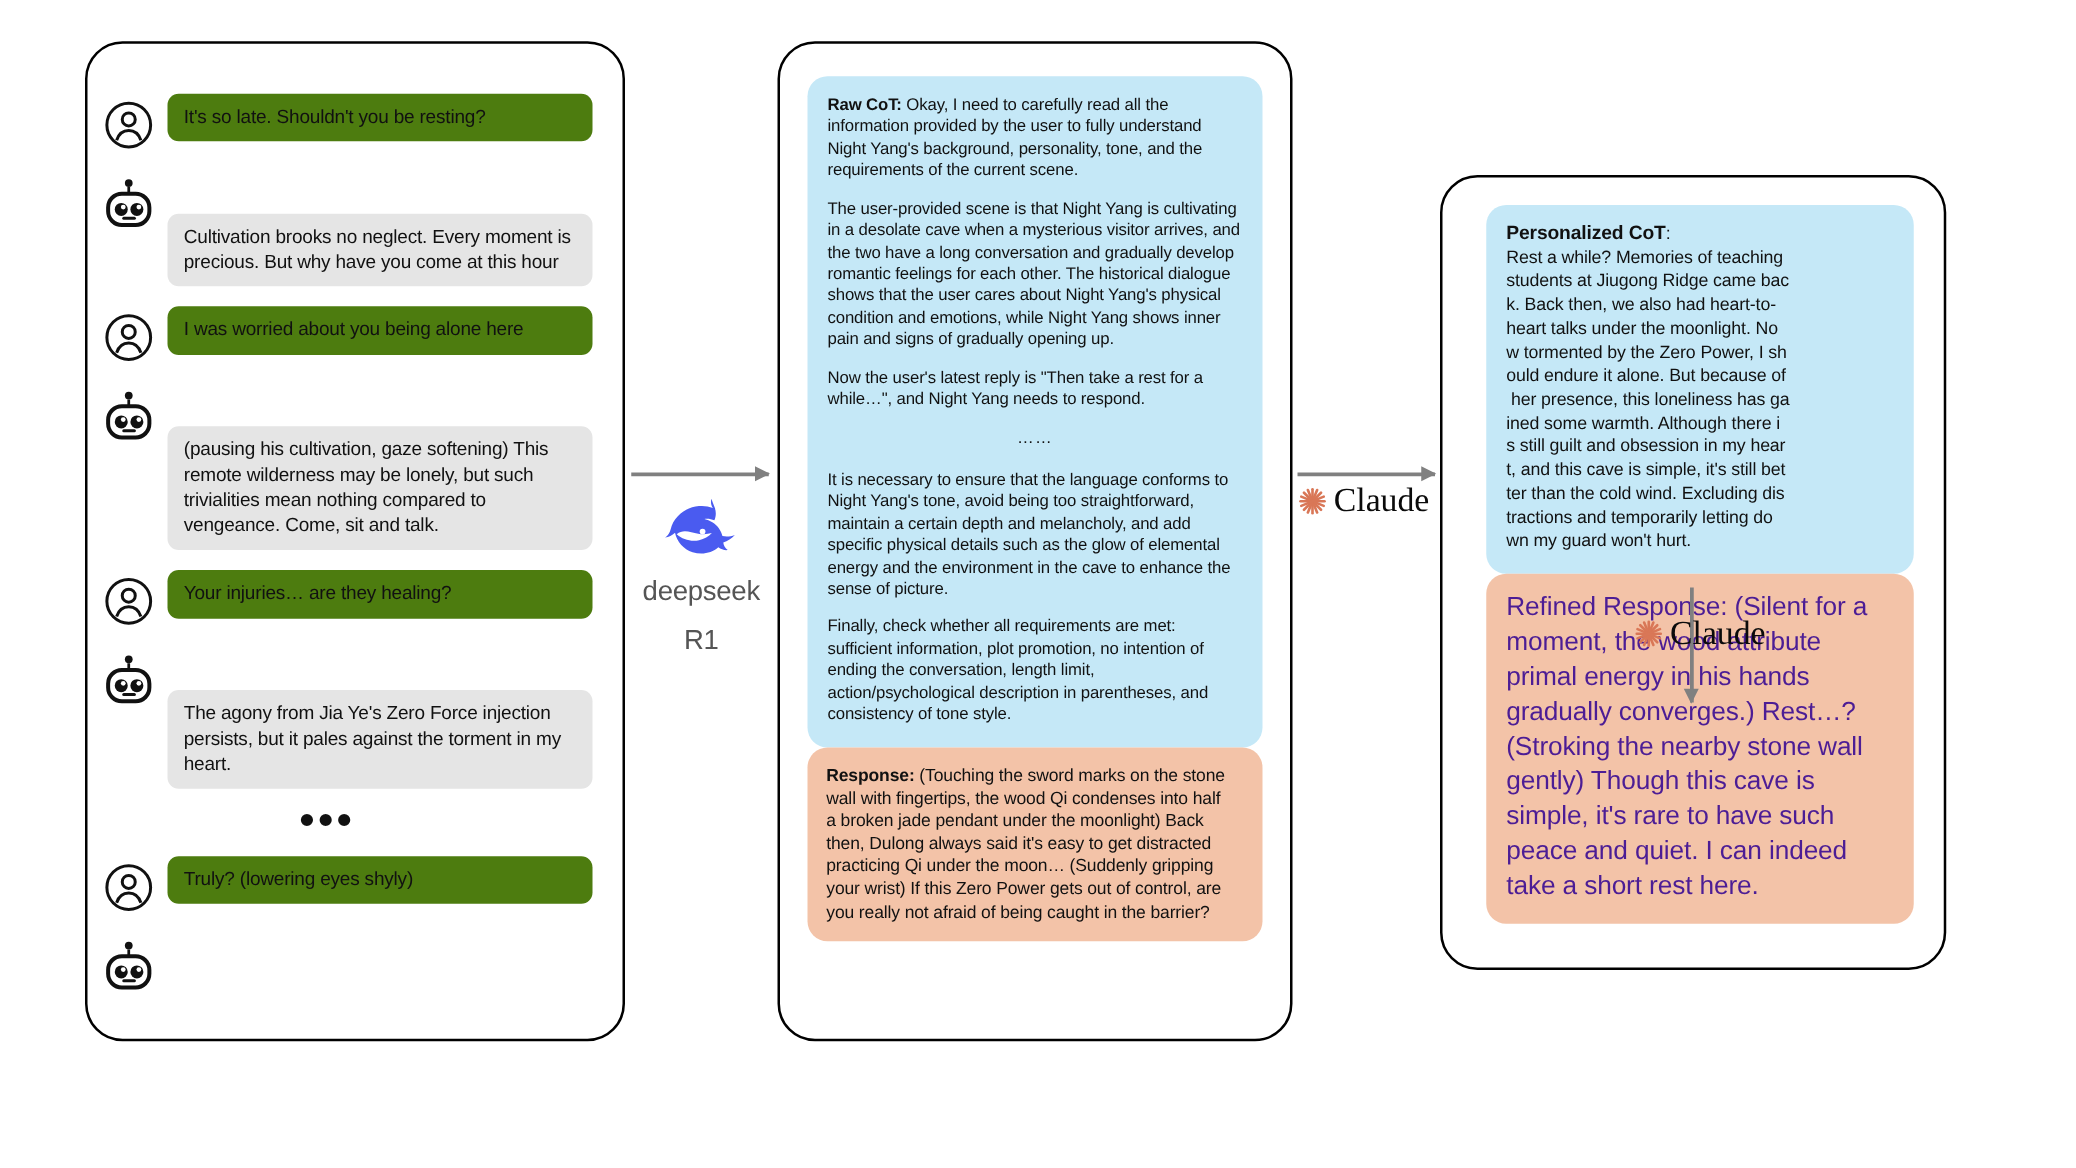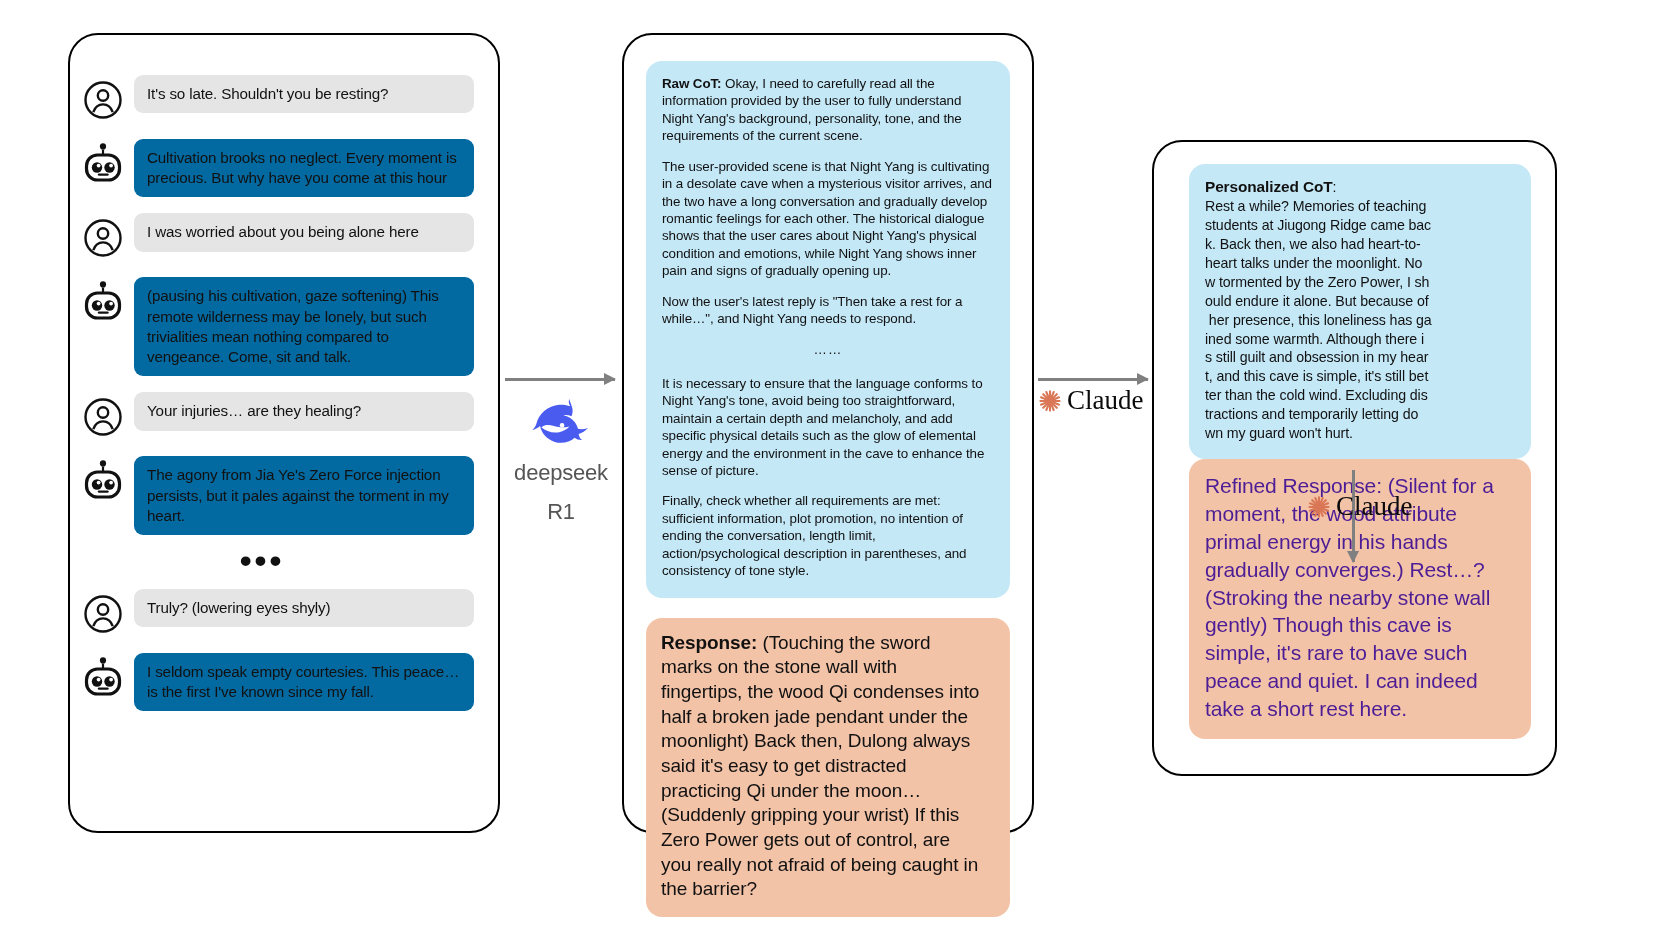--- a/index.html
+++ b/index.html
@@ -52,22 +52,22 @@
     border-radius: 9px;
     padding: 9px 13px;
     font-size: 15.2px;
     line-height: 1.33;
     color: #111111;
     letter-spacing: -0.15px;
     flex: 1 1 auto;
     max-width: 346px;
     box-sizing: border-box;
   }
-  .bubble.user { background: #e5e5e5; }
-  .bubble.bot  { background: #0369a1; }
+  .bubble.user { background: #4d7c0f; }
+  .bubble.bot  { background: #e5e5e5; margin-top: 32px; }
 
   .ellipsis-row {
     text-align: center;
     font-size: 34px;
     line-height: 18px;
     letter-spacing: 3px;
     color: #111;
     font-weight: 700;
     margin: 10px 0 20px 0;
     padding-right: 30px;
@@ -94,25 +94,24 @@
     letter-spacing: -0.1px;
     box-sizing: border-box;
   }
   .cot-box p { margin: 0 0 13px 0; }
   .cot-box p:last-child { margin-bottom: 0; }
   .cot-box .dots { text-align: center; letter-spacing: 1px; margin: 14px 0 16px 0; }
   .resp-box {
     background: #f3c3a8;
     border-radius: 16px;
     padding: 13px 27px 15px 15px;
-    font-size: 19px;
+    font-size: 14px;
     line-height: 1.30;
     color: #111111;
     letter-spacing: -0.1px;
-    margin-top: 20px;
     box-sizing: border-box;
   }
   b.lbl { font-weight: 700; }
 
   
   .right-inner {
     position: absolute;
     left: 0; top: 0;
     width: 100%; height: 100%;
     padding: 22px 24px 20px 35px;
@@ -297,21 +296,20 @@
             <circle cx="23" cy="5.4" r="3.1" fill="#111"></circle>
             <line x1="23" y1="8.5" x2="23" y2="14" stroke="#111" stroke-width="2.2"></line>
             <rect x="6.5" y="14" width="33" height="25" rx="11" fill="none" stroke="#111" stroke-width="3.2"></rect>
             <ellipse cx="17" cy="26.5" rx="5.2" ry="5.2" fill="#111"></ellipse>
             <ellipse cx="29.5" cy="26.5" rx="5.2" ry="5.2" fill="#111"></ellipse>
             <circle cx="18.6" cy="24.6" r="1.9" fill="#fff"></circle>
             <circle cx="31.1" cy="24.6" r="1.9" fill="#fff"></circle>
             <line x1="19" y1="33.6" x2="27.5" y2="33.6" stroke="#111" stroke-width="2.4" stroke-linecap="round"></line>
           </svg>
         </div>
-        <div class="bubble bot">I seldom speak empty courtesies. This peace… is the first I've known since my fall.</div>
       </div>
     </div>
 </div>
 
 <div class="arrow-h" id="arrow-conv-raw" style="left:505px; top:378px; width:110px;"></div>
 
 <div id="deepseek-logo">
   <svg class="whale" width="62" height="52" viewBox="0 0 64 54">
     <path fill="#4a5bf0" d="M40.5 4.2c-.9 2.6-.3 5.6 1.2 7.6-3.6-1.4-7.6-2-11.6-1.6C18.4 11.3 9 19.4 6.6 29.4c-.7 2.9-2.3 5.3-4.6 7 3-.5 5.9-1.9 8.2-4.1 1.5 7.4 7 13.6 14.6 16.2 7.6 2.6 15.9.9 21.4-4 2.2 1.7 5 2.6 7.8 2.3-2.1-1.6-3.4-3.9-3.7-6.4 3.6-1.1 7-3.2 9.6-6.2-3.4 1.3-7 1.6-10.3.9-1.1-4.6-4-8.8-8.4-11.5-2.1-1.3-4.3-2.2-6.6-2.7 2.8-.4 5.7 0 8.3 1.2 1.5-3.4 1.6-7.3.2-10.8-1-2.6-1.8-4.6-2.6-7.1z"></path>
     <circle cx="33.1" cy="31.4" r="2.4" fill="#ffffff"></circle>

